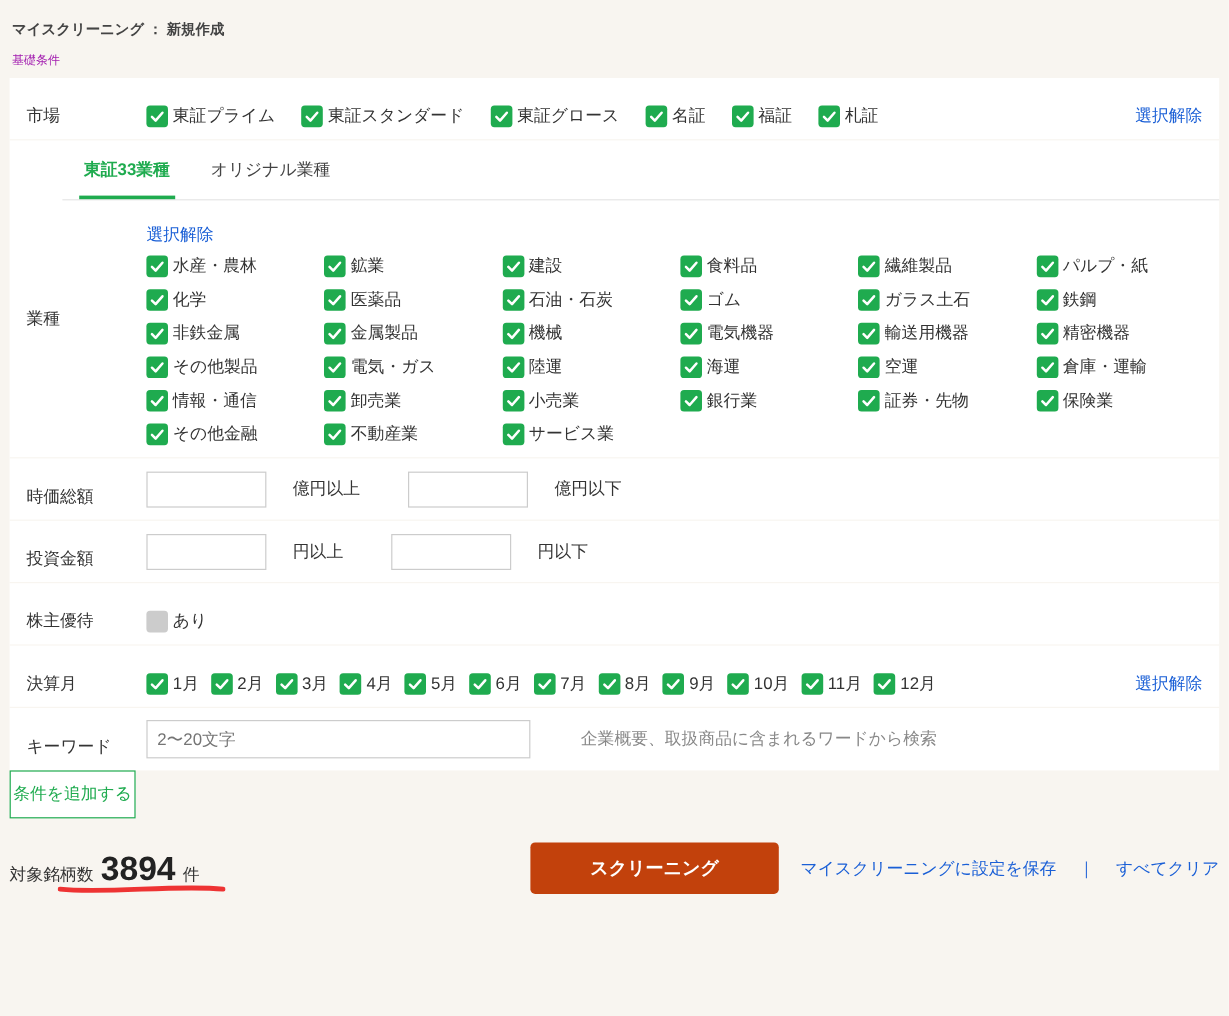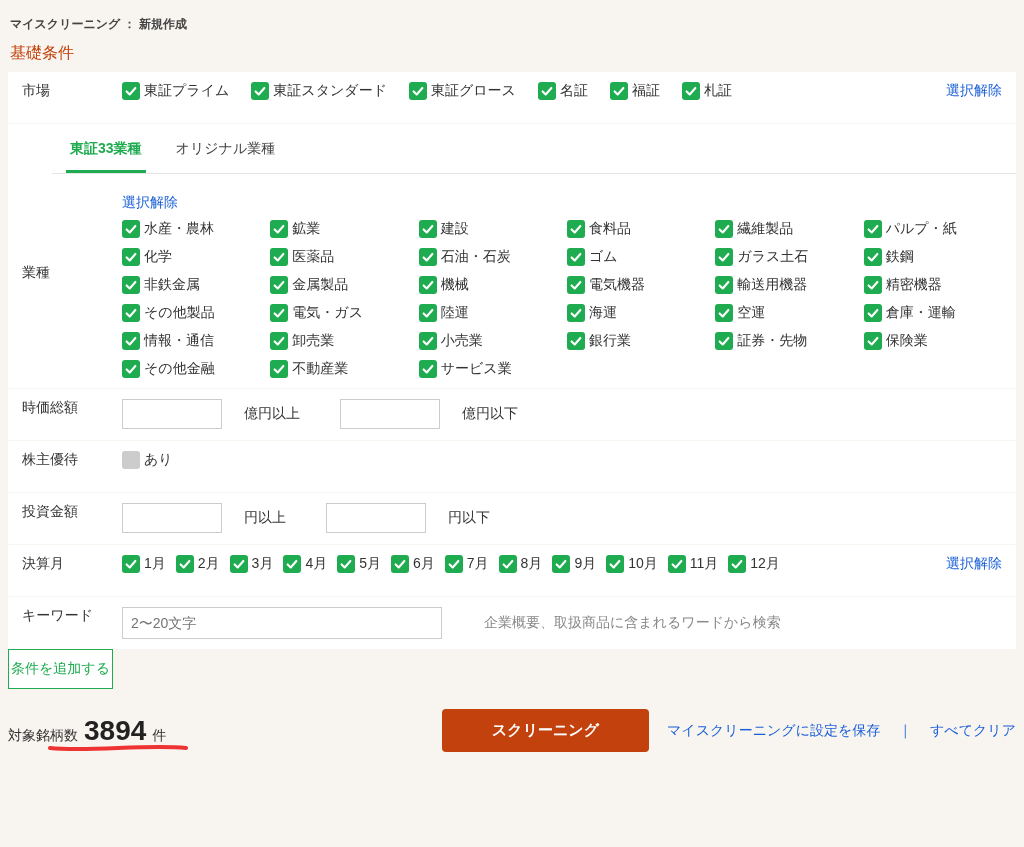--- a/index.html
+++ b/index.html
@@ -5,28 +5,28 @@
   * { box-sizing: border-box; margin: 0; padding: 0; }
   body {
     font-family: "Hiragino Kaku Gothic ProN", "Meiryo", sans-serif;
     font-size: 14px;
     color: #333;
     background: #f8f5f0;
     width: 1024px;
   }
   .page { padding: 6px 8px 20px 8px; }
   .title { font-size: 12px; font-weight: bold; color: #444; margin: 10px 0 10px 2px; }
-  .section-title { font-size: 16px; color: #c2410c; margin: 4px 0 8px 2px; }
+  .section-title { font-size: 10px; color: #a21caf; margin: 4px 0 8px 2px; }
 
   .panel {
     background: #fff;
   }
   .row {
     display: flex;
-    align-items: flex-start;
+    align-items: flex-end;
     border-bottom: 1px solid #f8f5f0;
     padding: 10px 14px;
     min-height: 52px;
   }
   .row:last-child { border-bottom: none; }
   .row-label {
     width: 100px;
     color: #333;
     flex-shrink: 0;
   }
@@ -505,36 +505,36 @@
       <div class="row-label">時価総額</div>
       <div class="row-body">
         <input class="num-input" style="">
         <span class="unit">億円以上</span>
         <input class="num-input" style="">
         <span class="unit">億円以下</span>
       </div>
     </div>
 
     <div class="row">
+      <div class="row-label">投資金額</div>
+      <div class="row-body">
+        <input class="num-input" style="">
+        <span class="unit">円以上</span>
+        <input class="num-input" style="">
+        <span class="unit">円以下</span>
+      </div>
+    </div>
+
+    <div class="row">
       <div class="row-label">株主優待</div>
       <div class="row-body">
         <label class="chk">
           <span class="chk-box unchecked"></span>
           <span class="chk-label">あり</span>
         </label>
-      </div>
-    </div>
-
-    <div class="row">
-      <div class="row-label">投資金額</div>
-      <div class="row-body">
-        <input class="num-input" style="">
-        <span class="unit">円以上</span>
-        <input class="num-input" style="">
-        <span class="unit">円以下</span>
       </div>
     </div>
 
     <div class="row">
       <div class="row-label">決算月</div>
       <div class="row-body months-wrap" id="months-body">
           <label class="chk">
             <span class="chk-box">
               <svg viewBox="0 0 16 16">
                 <path d="M3 8.5 L6.5 12 L13 4.5" stroke="#fff" stroke-width="2.4" fill="none" stroke-linecap="round" stroke-linejoin="round"></path>

